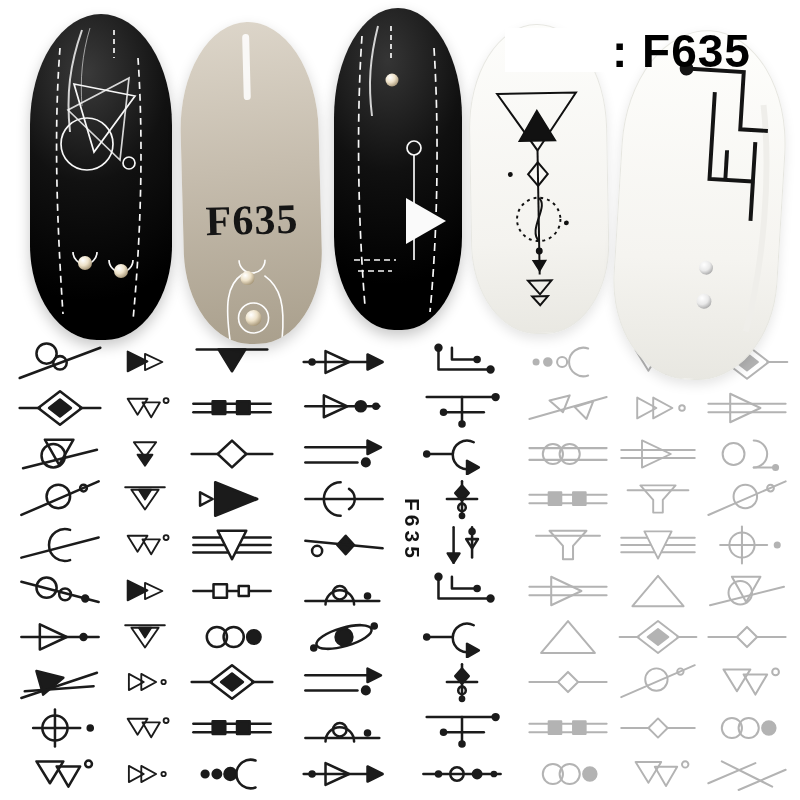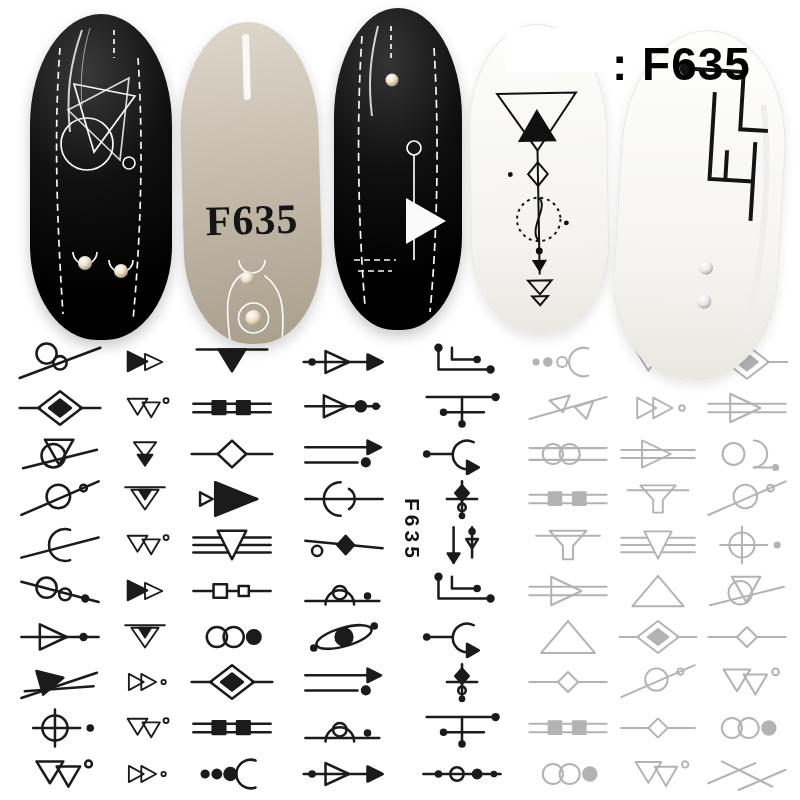--- a/index.html
+++ b/index.html
@@ -29,21 +29,21 @@
   #nail-5 { left:618px; top:30px; width:164px; height:350px; z-index:3; transform:rotate(3.5deg);
     background:linear-gradient(178deg,#fefefc,#f5f4f0 65%,#e8e7e1);
     border:1px solid #e6e6e0;
     border-radius:50% 50% 47% 47% / 34% 34% 29% 29%;
     box-shadow:0 5px 12px rgba(0,0,0,.10); }
 
   .white-patch { position:absolute; left:505px; top:28px; width:112px; height:44px;
     background:#ffffff; z-index:5; }
   .code-label { position:absolute; left:612px; top:24px; z-index:6;
     font-size:46px; font-weight:bold; color:#000; letter-spacing:1px;
-    font-family:"Liberation Sans", sans-serif;margin-top:13px; }
+    font-family:"Liberation Sans", sans-serif; }
 
   
   #sheet { position:absolute; left:12px; top:340px; width:782px; height:456px;
     display:flex; gap:6px; z-index:1; }
   .sheet-col { display:flex; flex-direction:column; justify-content:space-between; }
   .cell { height:44px; width:100%; display:flex; align-items:center; justify-content:center; }
   svg.motif { width:100%; height:42px; stroke:currentColor; fill:none;
     stroke-width:3; stroke-linecap:round; stroke-linejoin:round; }
   .sheet-col.silver svg.motif { stroke-width:2.4; }
   .vertical-code { position:absolute; left:424px; top:498px; z-index:4;

